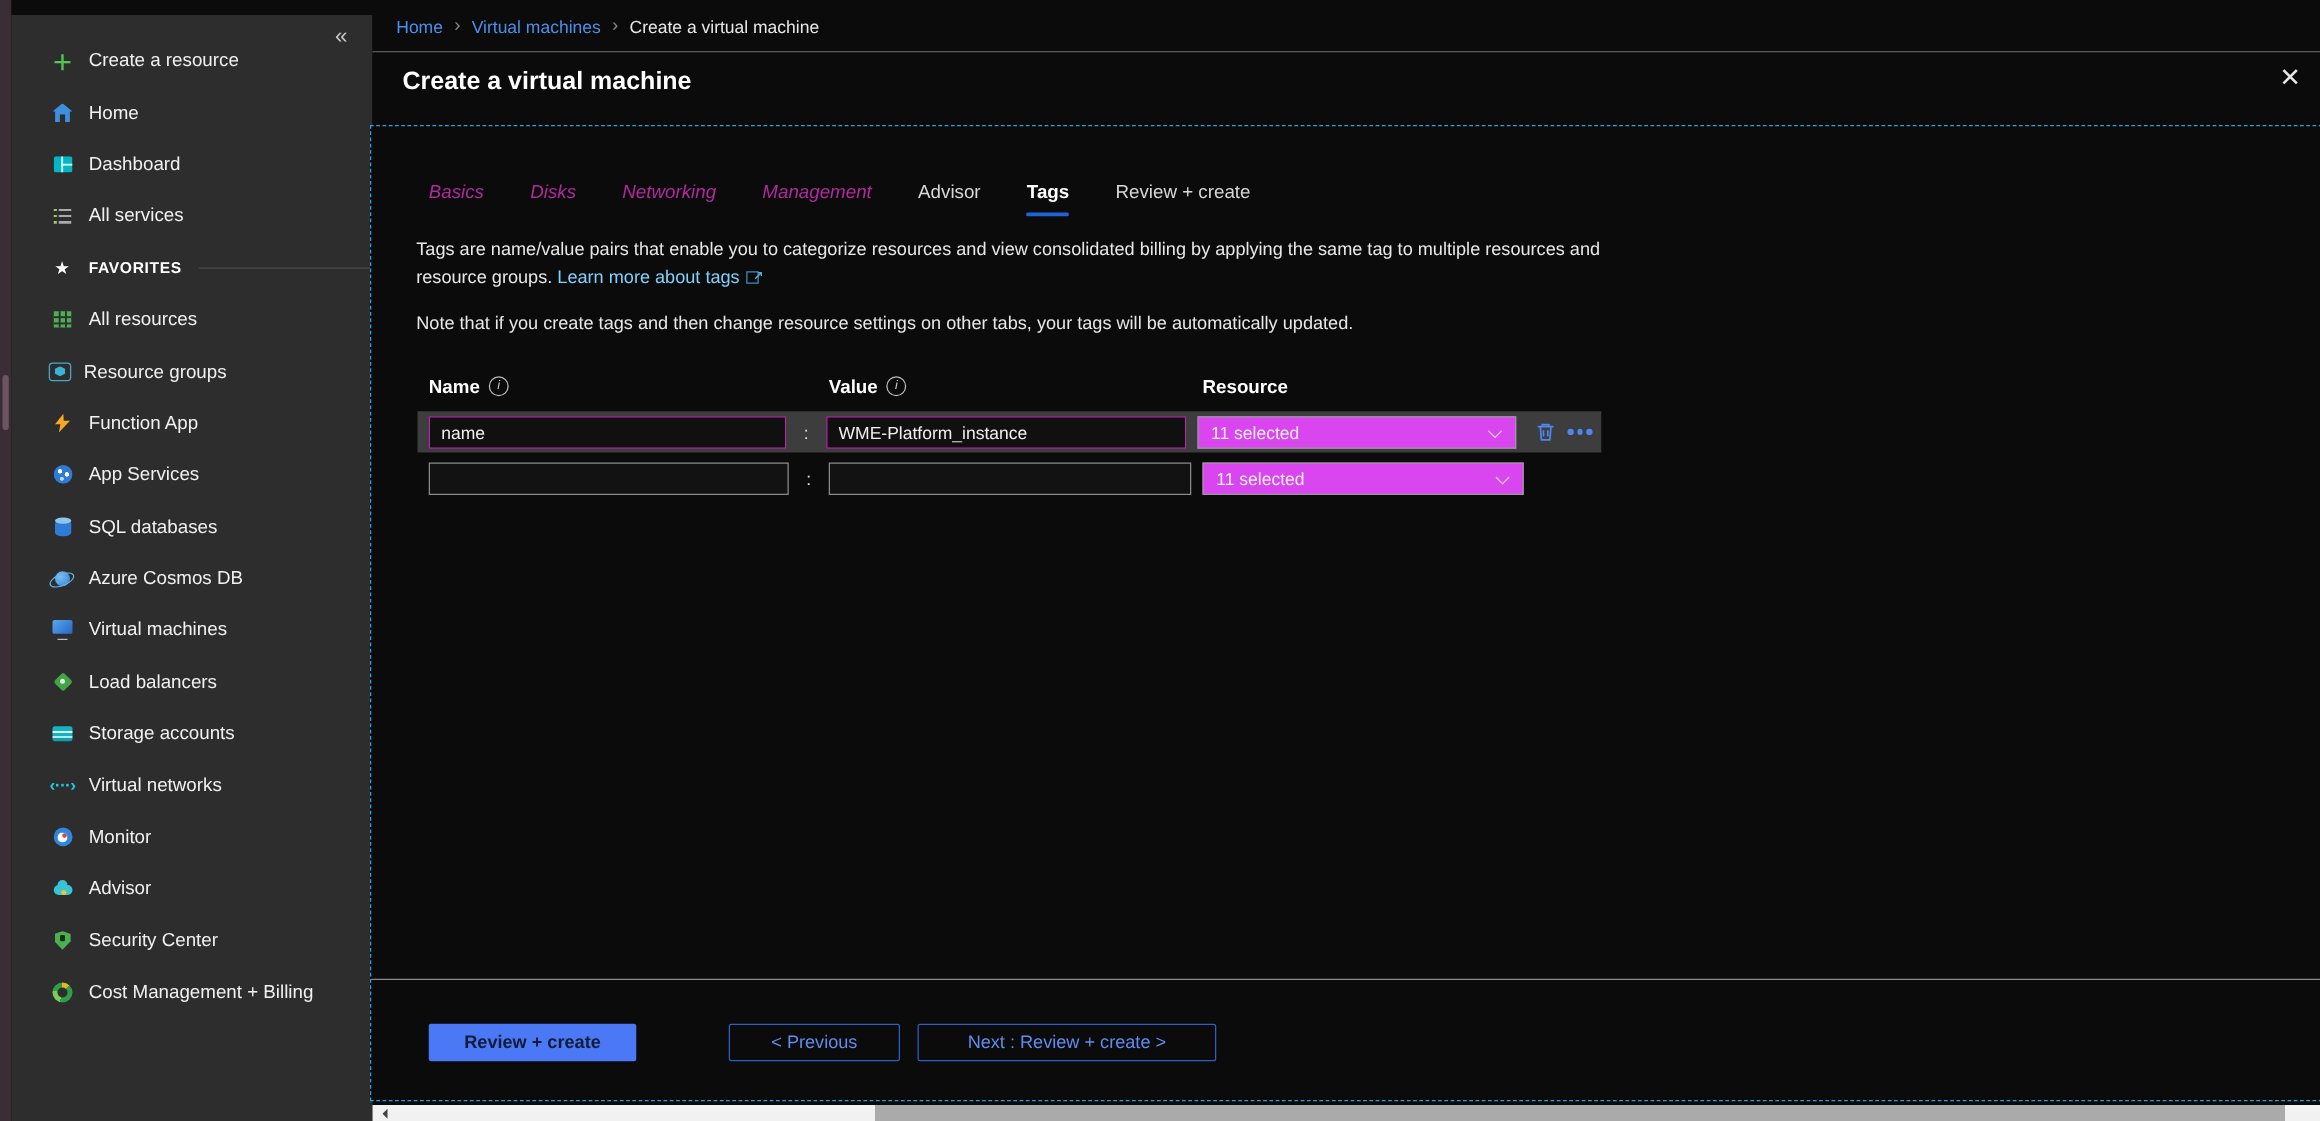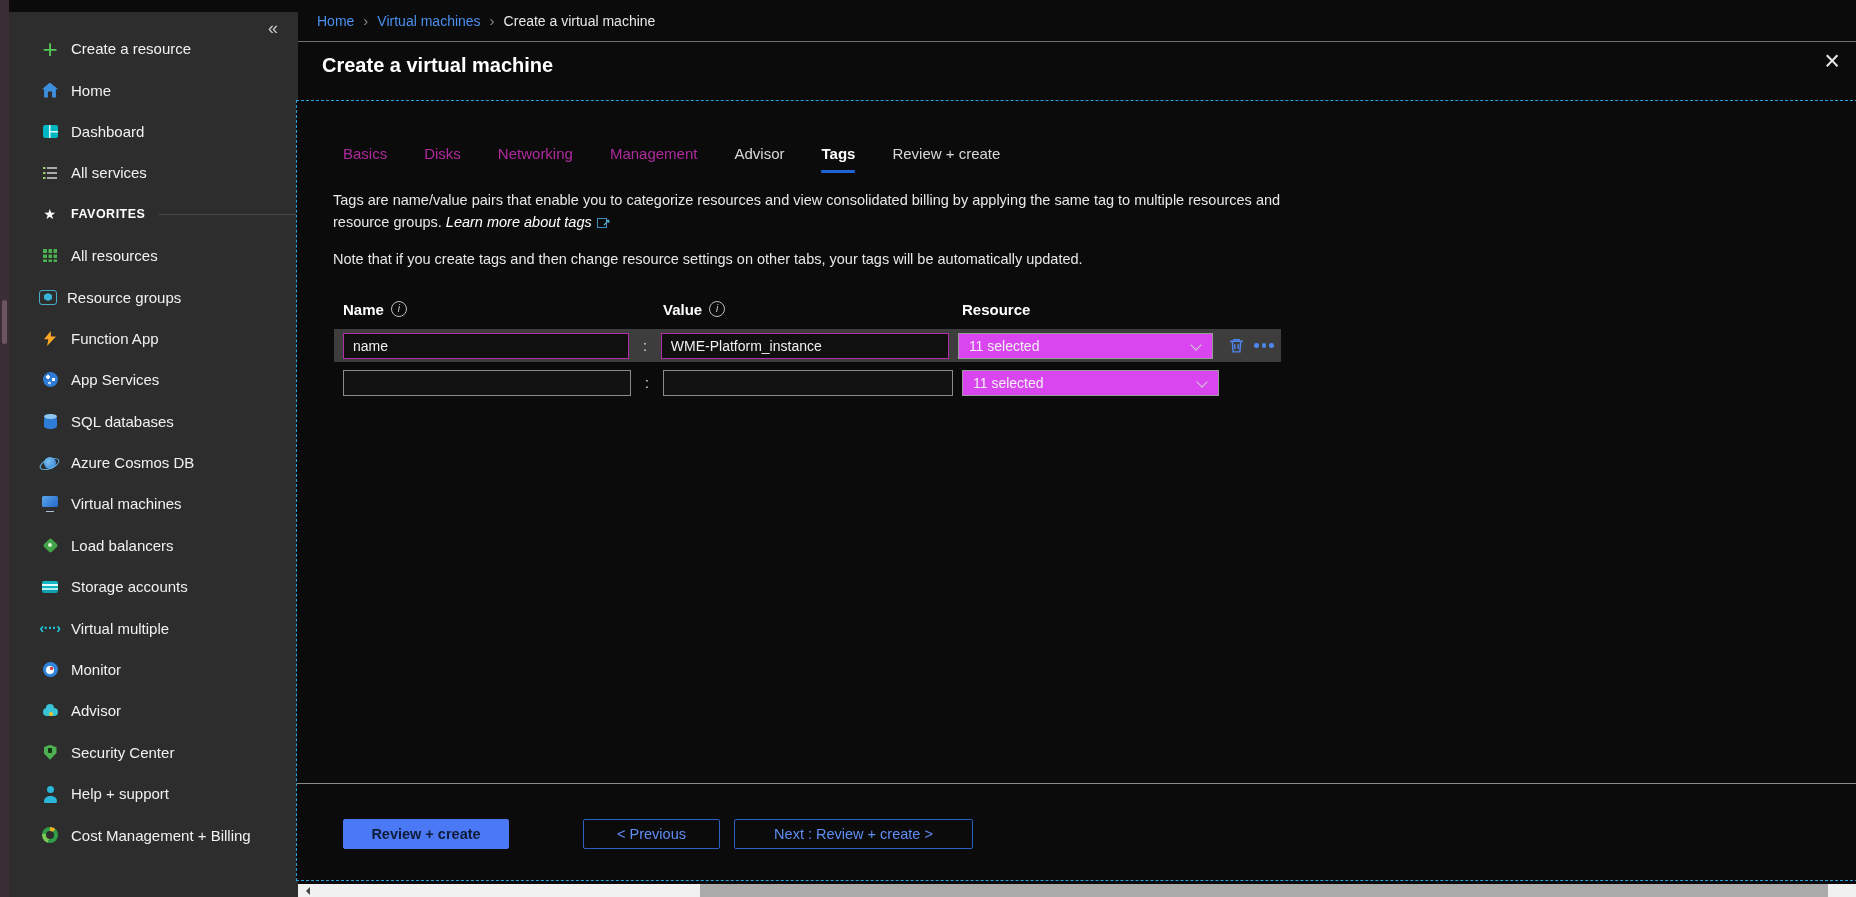--- a/index.html
+++ b/index.html
@@ -92,28 +92,28 @@
              font-size:27px;cursor:pointer;line-height:1;padding:2px 6px;}
   .close-btn::before{content:"×";}
 
   
   .panel{position:absolute;left:296px;top:100px;width:1572px;height:781px;border:1px dashed #2aa2dc;
          box-sizing:border-box;padding-left:36px;background:#0b0b0b;}
 
   
   .tabs{margin:44px 0 0 10px;display:flex;gap:37px;font-size:15px;}
   .tab{position:relative;padding-bottom:11px;cursor:pointer;}
-  .tab.visited{color:#b02a9e;}
+  .tab.visited{color:#b02a9e;font-style:italic;}
   .tab.default{color:#d8d8d8;}
   .tab.active{color:#ffffff;font-weight:700;}
   .tab.active::after{content:"";position:absolute;left:0;right:0;bottom:0;height:3px;background:#1f64d4;border-radius:1px;}
 
   
   .desc{margin-top:16px;width:952px;font-size:14.5px;line-height:22px;color:#e8e8e8;}
-  .learn-link{color:#ffffff;cursor:pointer;font-style:italic;}
+  .learn-link{color:#7dd3fc;cursor:pointer;}
   .ext{display:inline-block;width:12px;height:12px;margin-left:5px;position:relative;vertical-align:-1px;}
   .ext::before{content:"";position:absolute;left:0;bottom:0;width:8px;height:8px;border:1.2px solid #3e8fc0;}
   .ext::after{content:"↗";position:absolute;right:-2px;top:-4px;font-size:10px;color:#55b0d8;font-weight:700;}
   .note{margin-top:18px;font-size:14.5px;color:#e8e8e8;}
 
   
   .tbl{margin-top:30px;margin-left:1px;}
   .tbl-head{display:flex;align-items:center;height:24px;padding-left:9px;font-size:15px;font-weight:700;
             color:#ffffff;margin-bottom:8px;}
   .th-name{width:320px;display:flex;align-items:center;}
@@ -216,37 +216,33 @@
     <div class="nitem">
       <span class="ico i-lb"></span>
       <span>Load balancers</span>
     </div>
     <div class="nitem">
       <span class="ico i-storage"></span>
       <span>Storage accounts</span>
     </div>
     <div class="nitem">
       <span class="ico i-vnet"></span>
-      <span>Virtual multiple</span>
+      <span>Virtual networks</span>
     </div>
     <div class="nitem">
       <span class="ico i-monitor"></span>
       <span>Monitor</span>
     </div>
     <div class="nitem">
       <span class="ico i-advisor"></span>
       <span>Advisor</span>
     </div>
     <div class="nitem">
       <span class="ico i-shield"></span>
       <span>Security Center</span>
-    </div>
-    <div class="nitem">
-      <span class="ico i-help"></span>
-      <span>Help + support</span>
     </div>
     <div class="nitem">
       <span class="ico i-cost"></span>
       <span>Cost Management + Billing</span>
     </div>
   </div>
 </nav>
 
 <div class="topbar">
   <a class="bc-link">Home</a>

